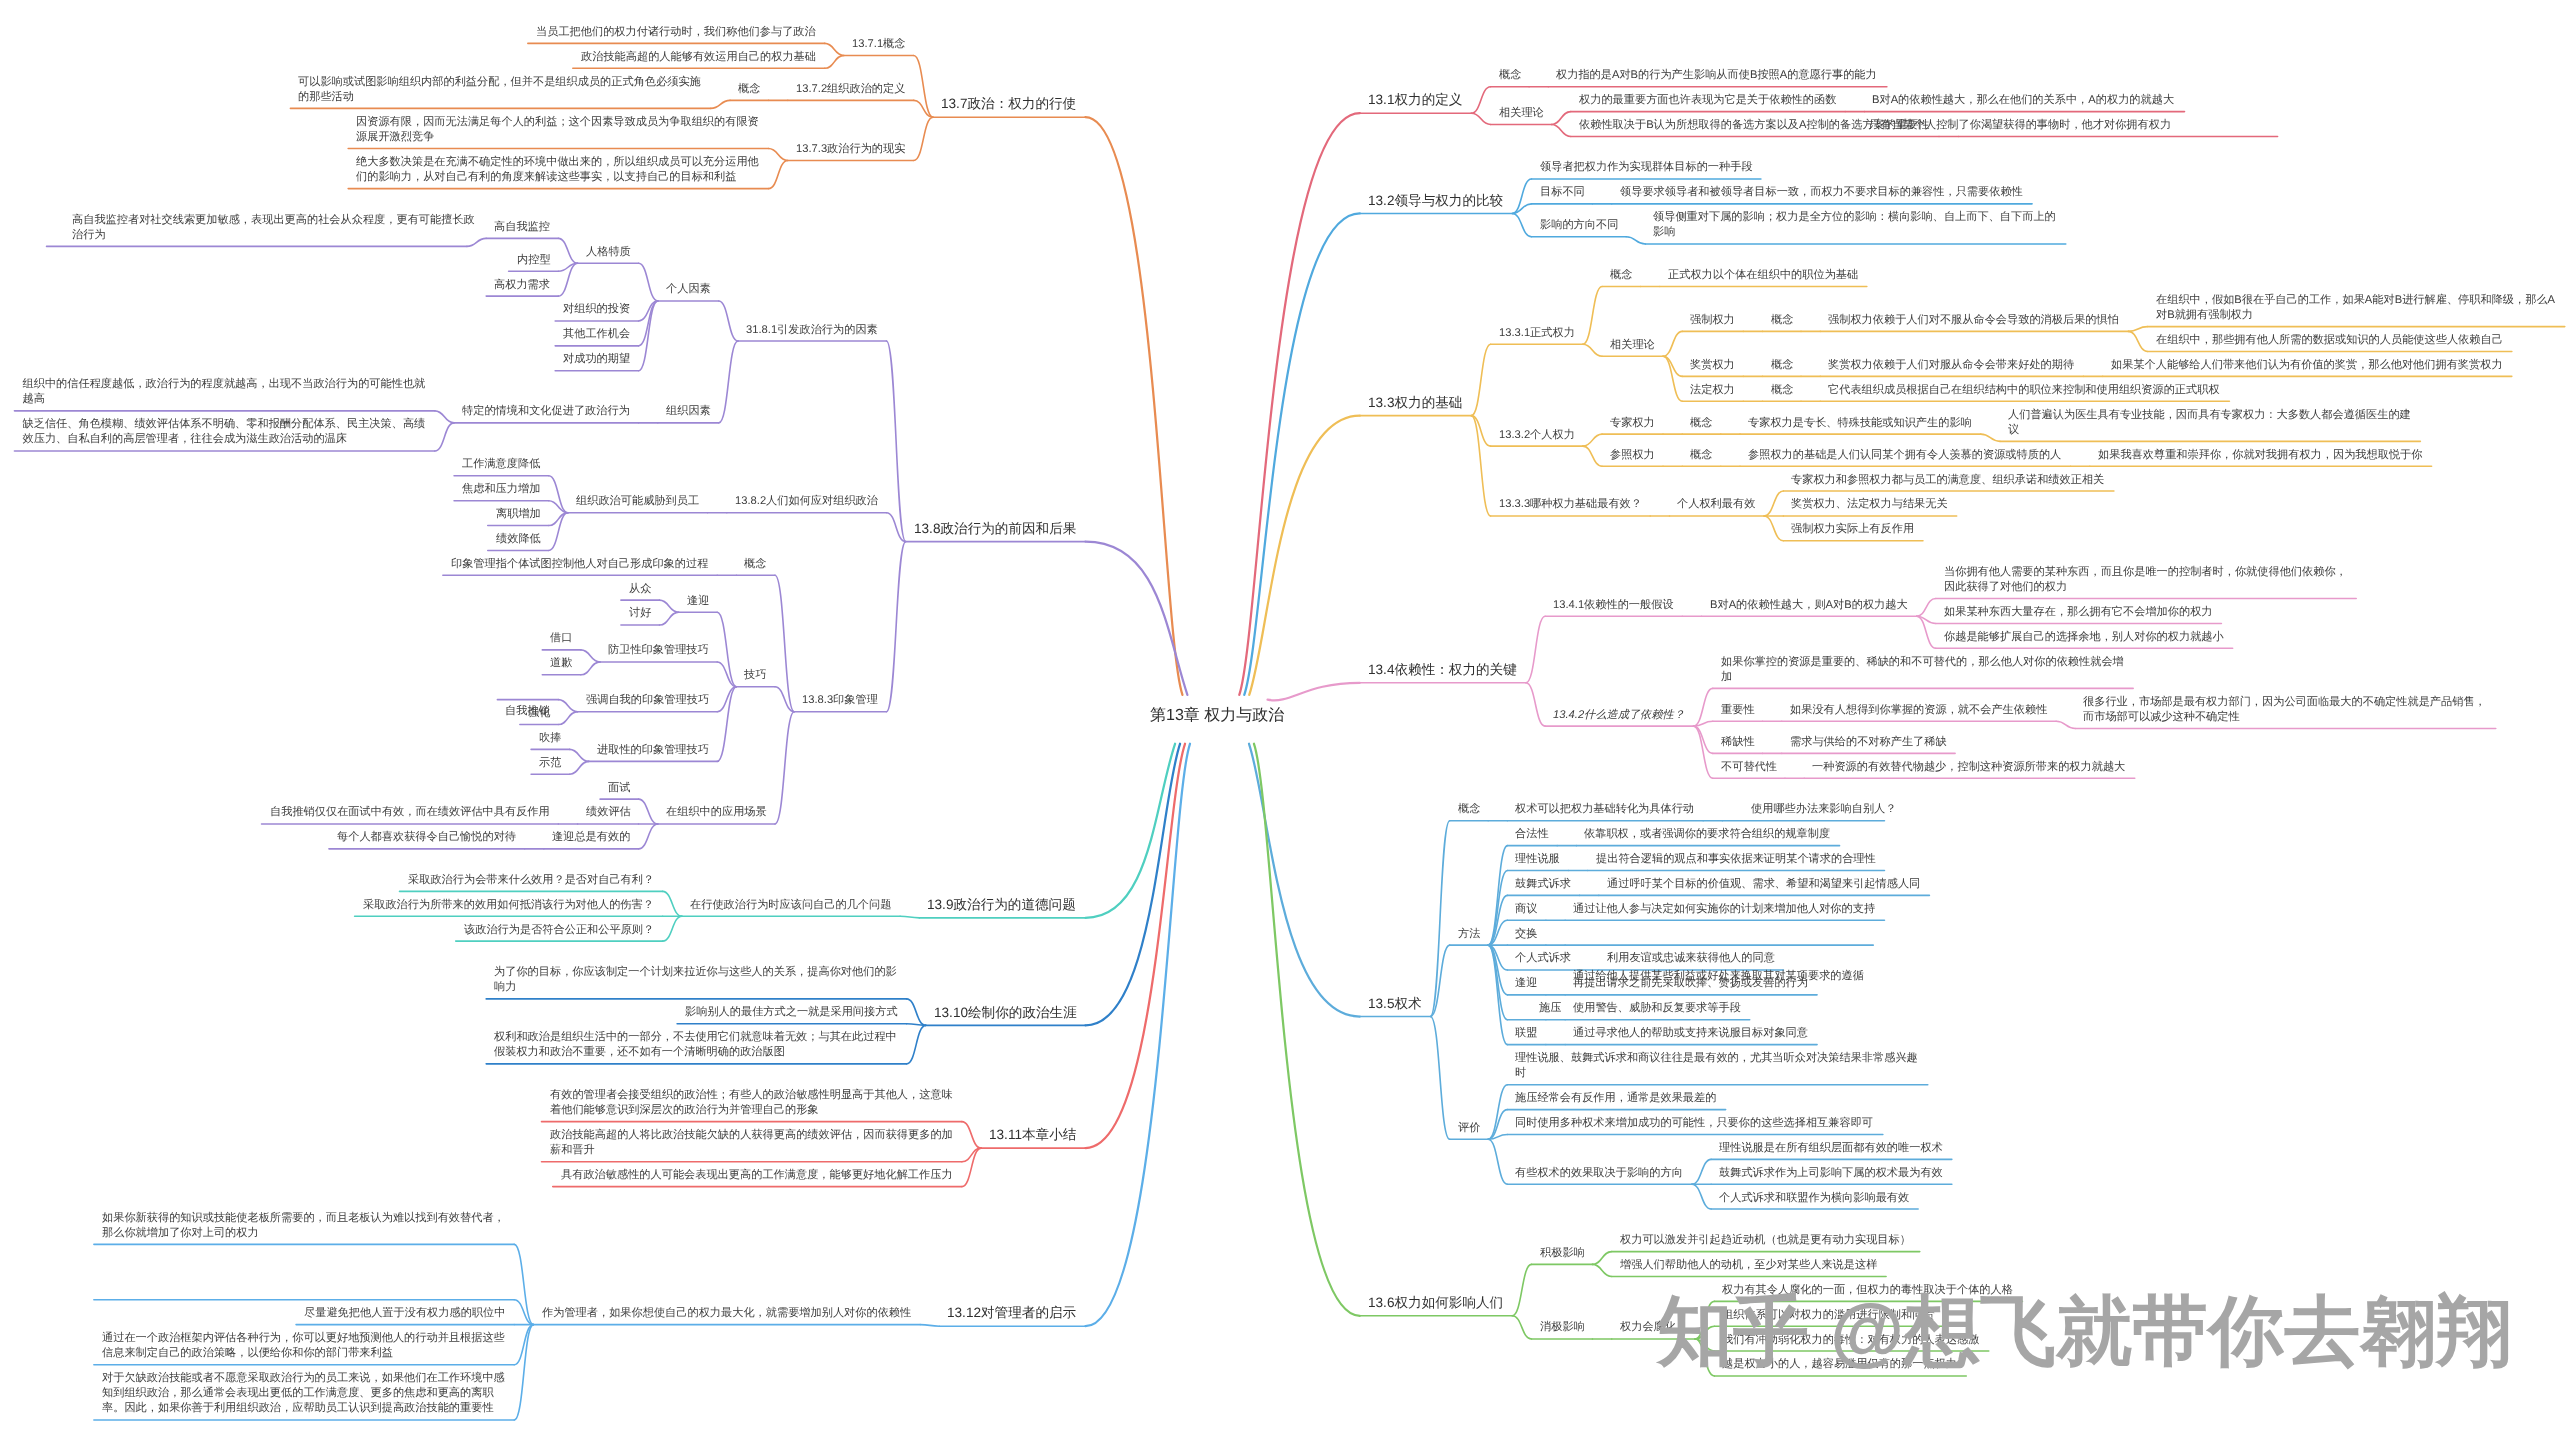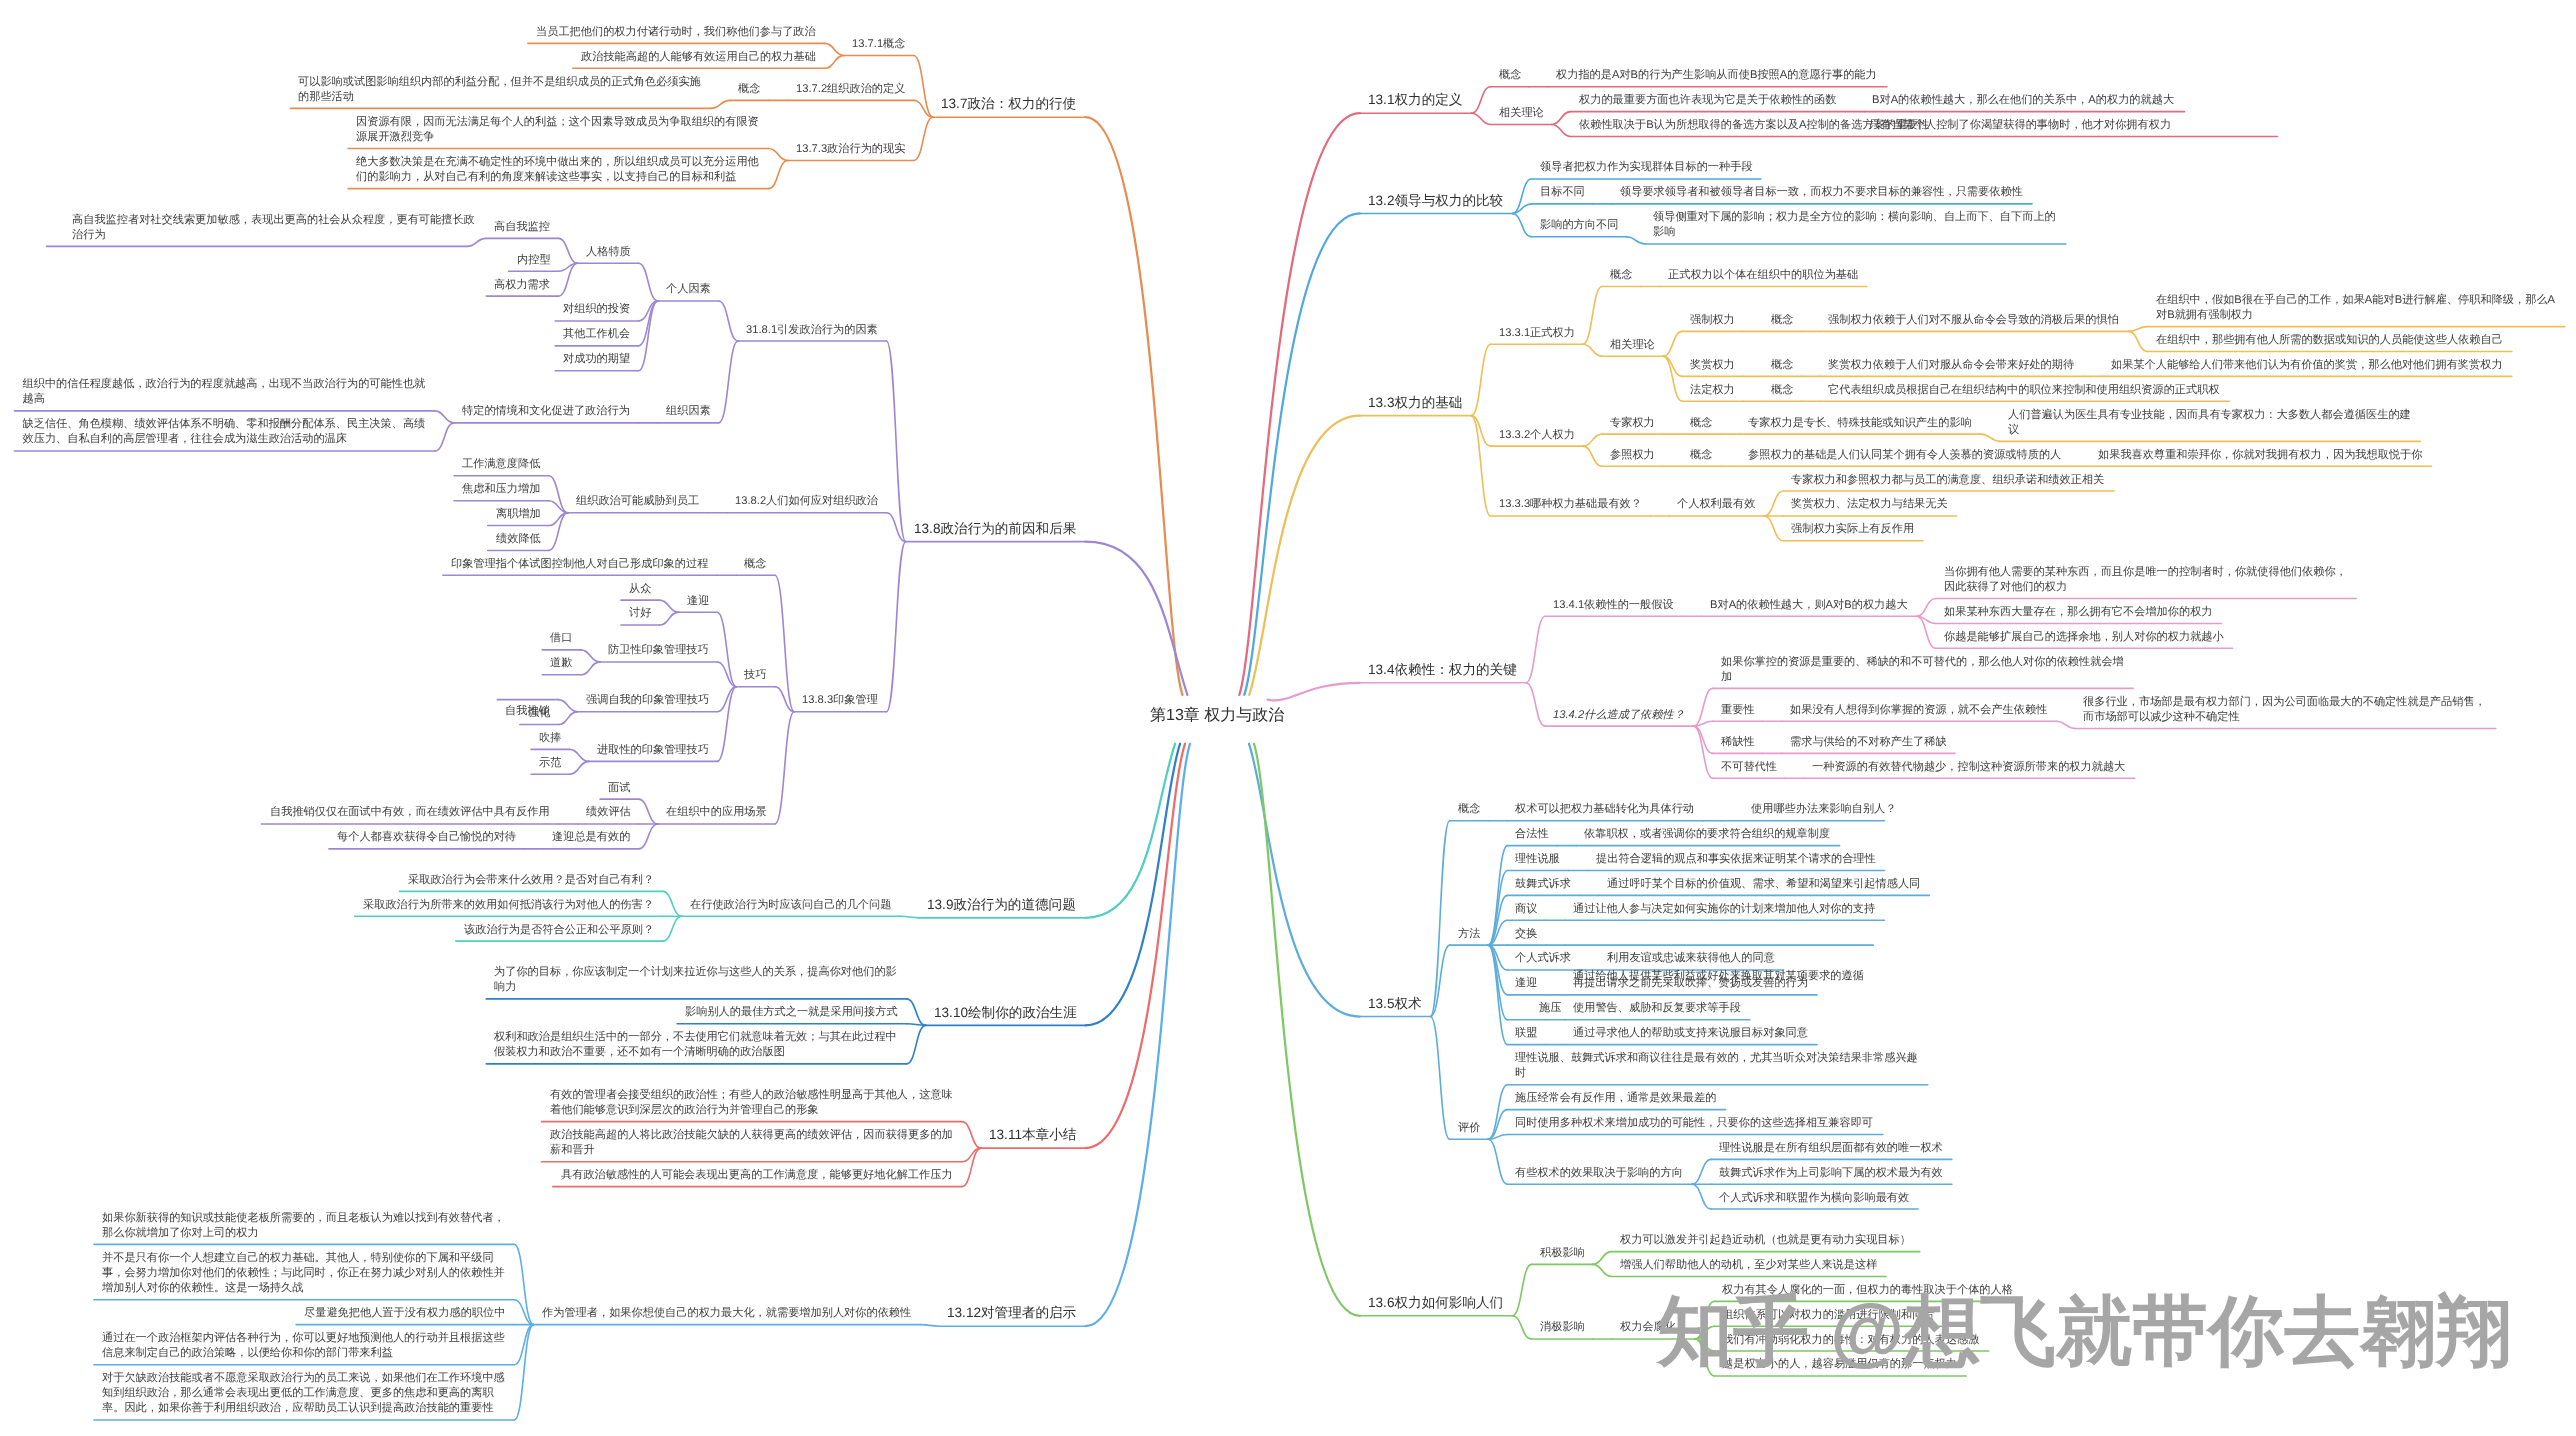--- a/index.html
+++ b/index.html
@@ -435,21 +435,20 @@
       <div class="node dn" style="max-width: 408px; left: 494px; top: 965px;">为了你的目标，你应该制定一个计划来拉近你与这些人的关系，提高你对他们的影响力</div>
       <div class="node dn" style="max-width: 408px; left: 685px; top: 1005px;">影响别人的最佳方式之一就是采用间接方式</div>
       <div class="node dn" style="max-width: 408px; left: 494px; top: 1030px;">权利和政治是组织生活中的一部分，不去使用它们就意味着无效；与其在此过程中假装权力和政治不重要，还不如有一个清晰明确的政治版图</div>
       <div class="node d1" style="max-width: 408px; left: 989px; top: 1126px;">13.11本章小结</div>
       <div class="node dn" style="max-width: 408px; left: 550px; top: 1088px;">有效的管理者会接受组织的政治性；有些人的政治敏感性明显高于其他人，这意味着他们能够意识到深层次的政治行为并管理自己的形象</div>
       <div class="node dn" style="max-width: 408px; left: 550px; top: 1128px;">政治技能高超的人将比政治技能欠缺的人获得更高的绩效评估，因而获得更多的加薪和晋升</div>
       <div class="node dn" style="max-width: 408px; left: 561px; top: 1168px;">具有政治敏感性的人可能会表现出更高的工作满意度，能够更好地化解工作压力</div>
       <div class="node d1" style="max-width: 408px; left: 947px; top: 1304px;">13.12对管理者的启示</div>
       <div class="node dn" style="max-width: 408px; left: 542px; top: 1306px;">作为管理者，如果你想使自己的权力最大化，就需要增加别人对你的依赖性</div>
       <div class="node dn" style="max-width: 408px; left: 102px; top: 1211px;">如果你新获得的知识或技能使老板所需要的，而且老板认为难以找到有效替代者，那么你就增加了你对上司的权力</div>
-      <div class="node dn" style="max-width: 408px; left: 102px; top: 1251px;">并不是只有你一个人想建立自己的权力基础。其他人，特别使你的下属和平级同事，会努力增加你对他们的依赖性；与此同时，你正在努力减少对别人的依赖性并增加别人对你的依赖性。这是一场持久战</div>
       <div class="node dn" style="max-width: 408px; left: 304px; top: 1306px;">尽量避免把他人置于没有权力感的职位中</div>
       <div class="node dn" style="max-width: 408px; left: 102px; top: 1331px;">通过在一个政治框架内评估各种行为，你可以更好地预测他人的行动并且根据这些信息来制定自己的政治策略，以便给你和你的部门带来利益</div>
       <div class="node dn" style="max-width: 408px; left: 102px; top: 1371px;">对于欠缺政治技能或者不愿意采取政治行为的员工来说，如果他们在工作环境中感知到组织政治，那么通常会表现出更低的工作满意度、更多的焦虑和更高的离职率。因此，如果你善于利用组织政治，应帮助员工认识到提高政治技能的重要性</div>
       <div class="node d1" style="max-width: 408px; left: 1368px; top: 91px;">13.1权力的定义</div>
       <div class="node dn" style="max-width: 408px; left: 1499px; top: 68px;">概念</div>
       <div class="node dn" style="max-width: 408px; left: 1556px; top: 68px;">权力指的是A对B的行为产生影响从而使B按照A的意愿行事的能力</div>
       <div class="node dn" style="max-width: 408px; left: 1499px; top: 106px;">相关理论</div>
       <div class="node dn" style="max-width: 408px; left: 1579px; top: 93px;">权力的最重要方面也许表现为它是关于依赖性的函数</div>
       <div class="node dn" style="max-width: 408px; left: 1872px; top: 93px;">B对A的依赖性越大，那么在他们的关系中，A的权力的就越大</div>
       <div class="node dn" style="max-width: 408px; left: 1579px; top: 118px;">依赖性取决于B认为所想取得的备选方案以及A控制的备选方案的重要性</div>

